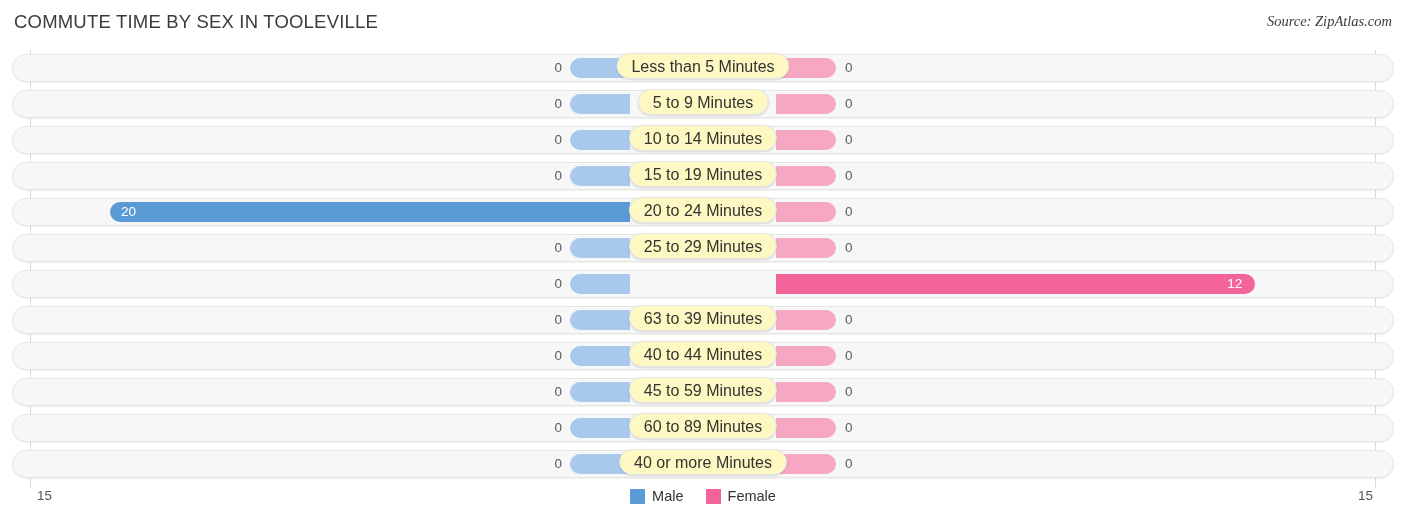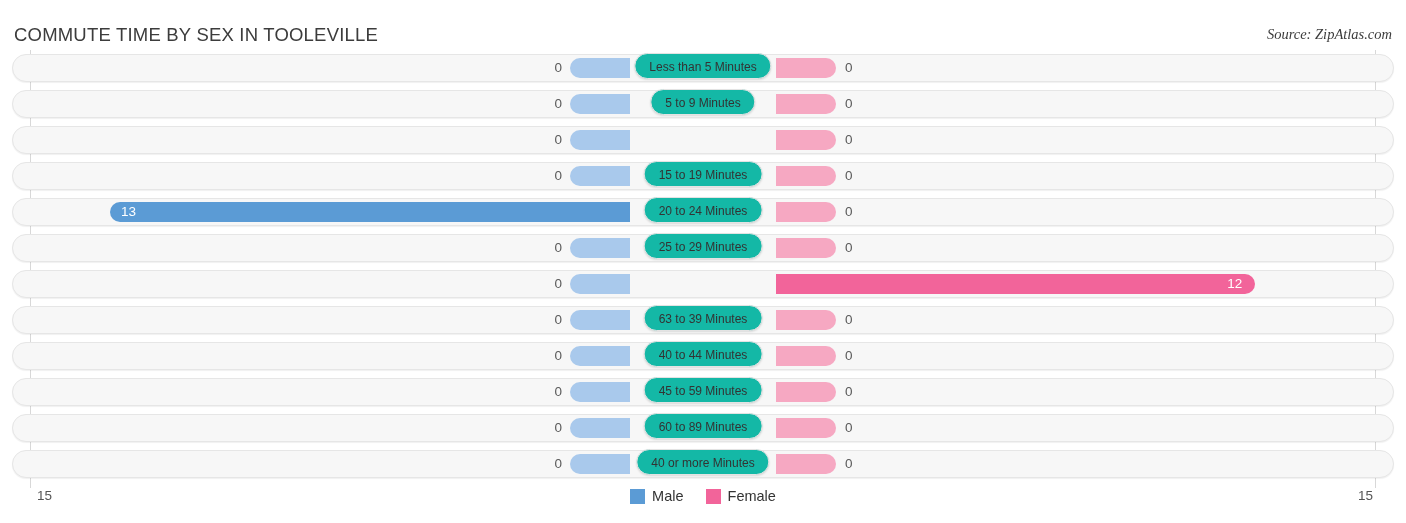--- a/index.html
+++ b/index.html
@@ -13,21 +13,20 @@
     font-family: "Liberation Sans", sans-serif;
     overflow: hidden;
     position: relative;
   }
 
   
   .header {
     position: absolute;
     top: 0; left: 0; right: 0;
     height: 46px;
-    margin-top: 13px;
   }
   .chart-title {
     position: absolute;
     left: 14px;
     top: 11px;
     font-size: 18.5px;
     font-weight: 400;
     letter-spacing: .2px;
     color: #3c3c3c;
     white-space: nowrap;
@@ -117,25 +116,25 @@
   .val.inside {
     color: #ffffff;
   }
 
   
   .cat-pill {
     position: absolute;
     top: 3px;
     height: 26px;
     line-height: 26px;
-    background: #14b8a6;
+    background: #fef9c3;
     border: 1px solid #e3e3e3;
     border-radius: 13px;
     box-shadow: 0 1px 2px rgba(0,0,0,0.12);
-    font-size: 12px;
+    font-size: 16px;
     color: #333333;
     text-align: center;
     white-space: nowrap;
     padding: 0 14px;
     box-sizing: border-box;
     transform: translateX(-50%);
     left: 703px;
   }
 
   
@@ -204,33 +203,34 @@
         <div class="bar female" style="left: 776px; width: 60px;"></div>
         <div class="val" style="left: 845px;">0</div>
         <div class="cat-pill">5 to 9 Minutes</div>
       </div>
       <div class="row">
         <div class="track"></div>
         <div class="bar male" style="left: 570px; width: 60px;"></div>
         <div class="val" style="left: 548px; width: 14px; text-align: right;">0</div>
         <div class="bar female" style="left: 776px; width: 60px;"></div>
         <div class="val" style="left: 845px;">0</div>
+        <div class="cat-pill">10 to 14 Minutes</div>
       </div>
       <div class="row">
         <div class="track"></div>
         <div class="bar male" style="left: 570px; width: 60px;"></div>
         <div class="val" style="left: 548px; width: 14px; text-align: right;">0</div>
         <div class="bar female" style="left: 776px; width: 60px;"></div>
         <div class="val" style="left: 845px;">0</div>
         <div class="cat-pill">15 to 19 Minutes</div>
       </div>
       <div class="row">
         <div class="track"></div>
         <div class="bar male strong" style="left: 110px; width: 520px;"></div>
-        <div class="val inside" style="left: 121px;">13</div>
+        <div class="val inside" style="left: 121px;">20</div>
         <div class="bar female" style="left: 776px; width: 60px;"></div>
         <div class="val" style="left: 845px;">0</div>
         <div class="cat-pill">20 to 24 Minutes</div>
       </div>
       <div class="row">
         <div class="track"></div>
         <div class="bar male" style="left: 570px; width: 60px;"></div>
         <div class="val" style="left: 548px; width: 14px; text-align: right;">0</div>
         <div class="bar female" style="left: 776px; width: 60px;"></div>
         <div class="val" style="left: 845px;">0</div>

